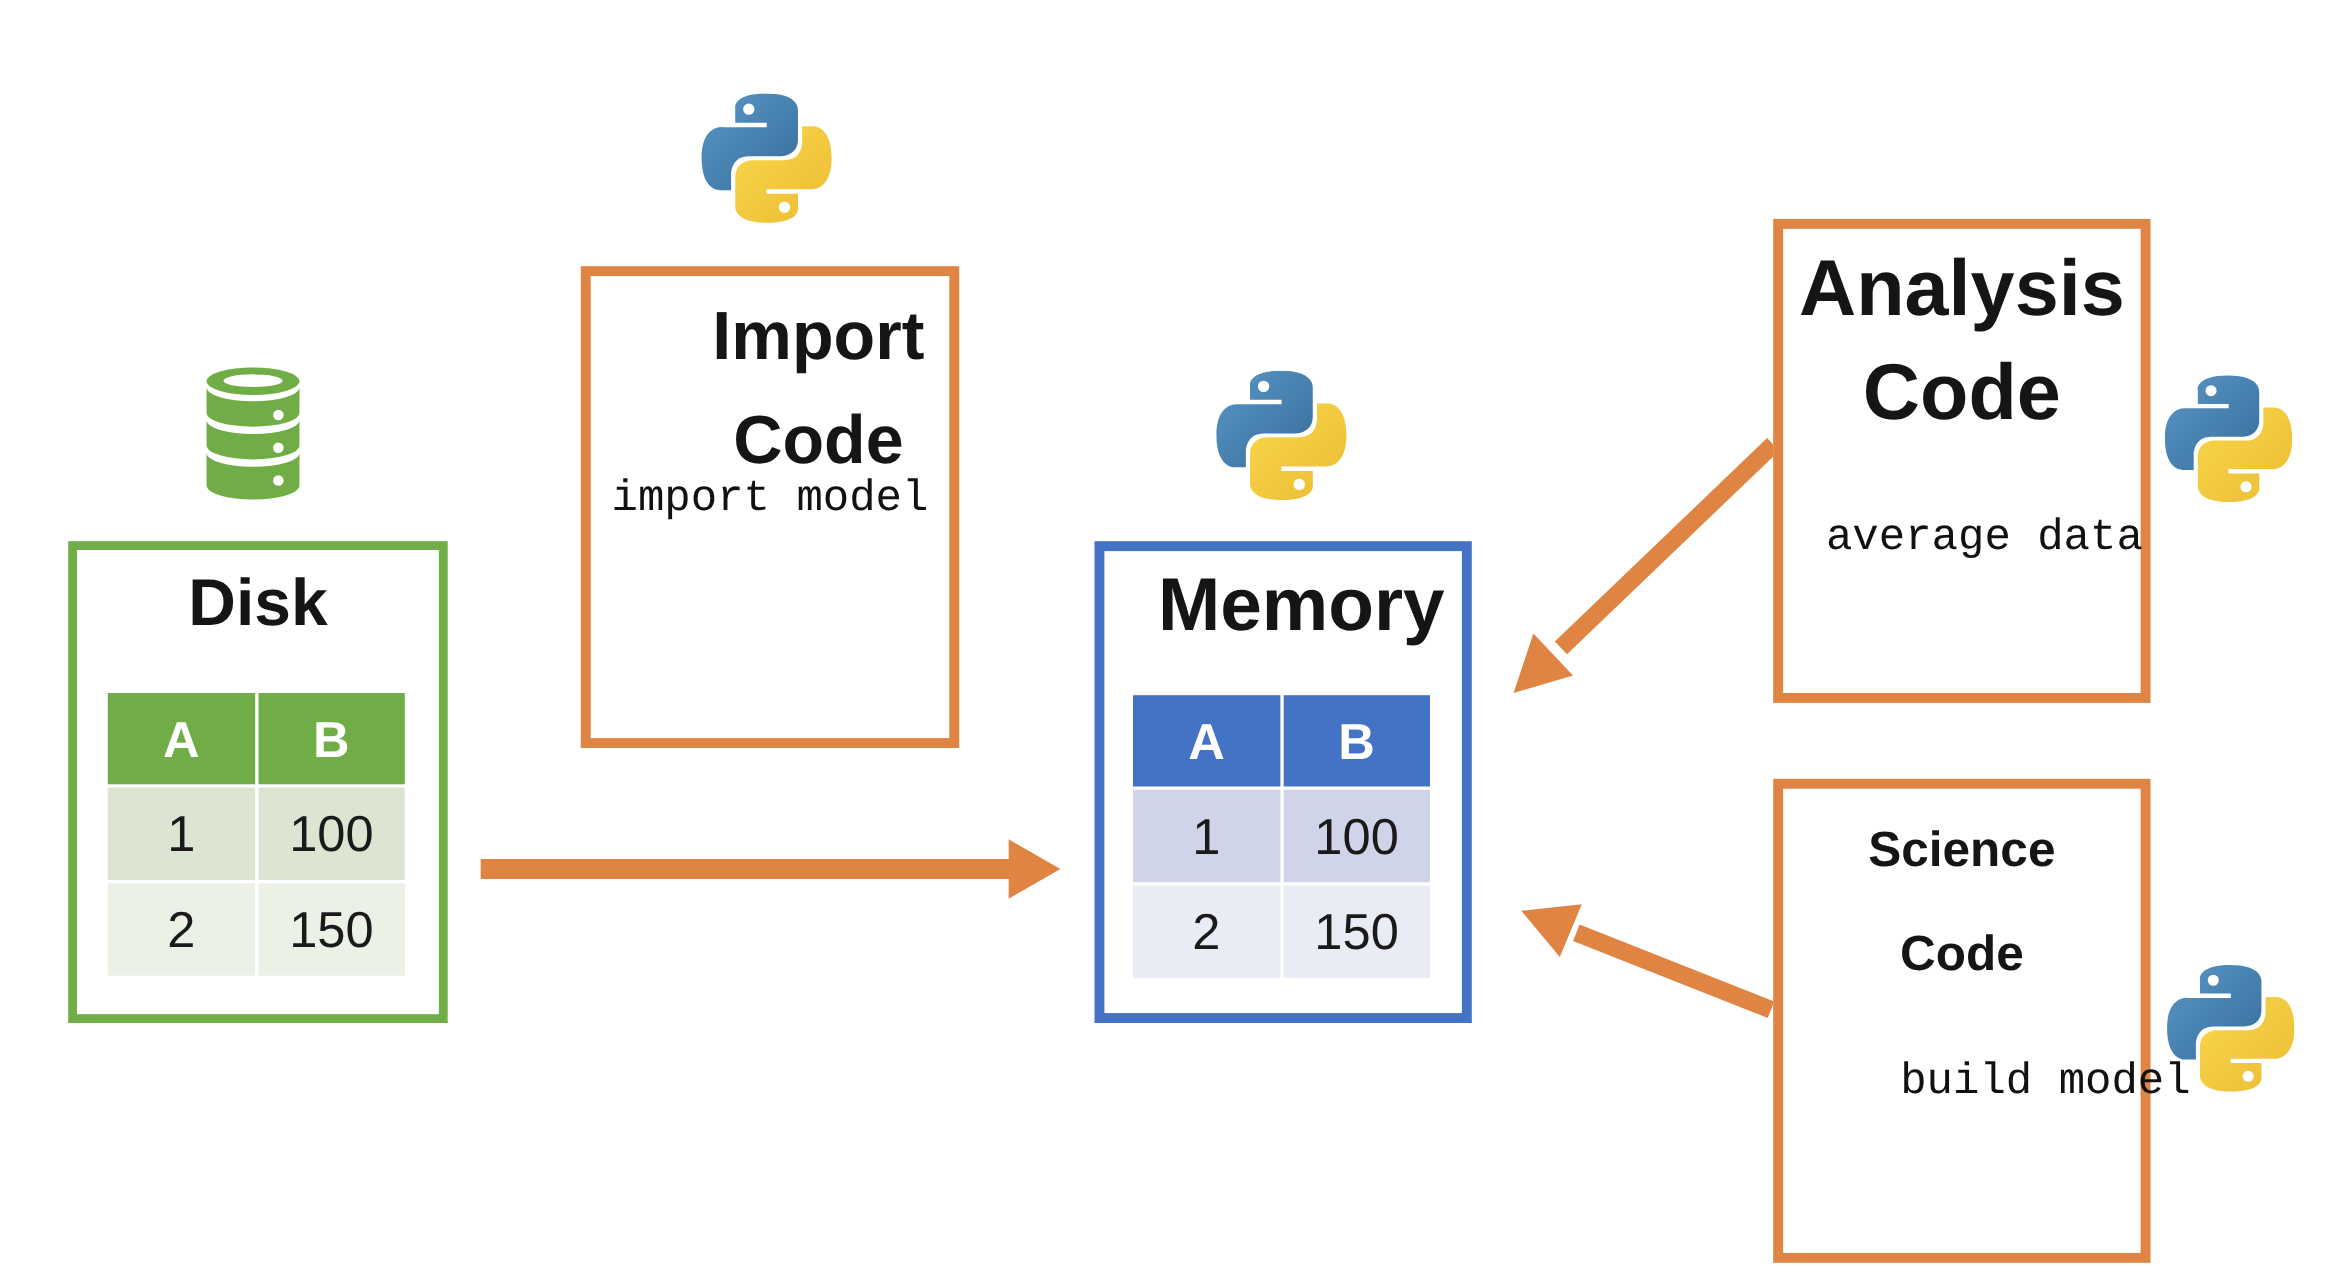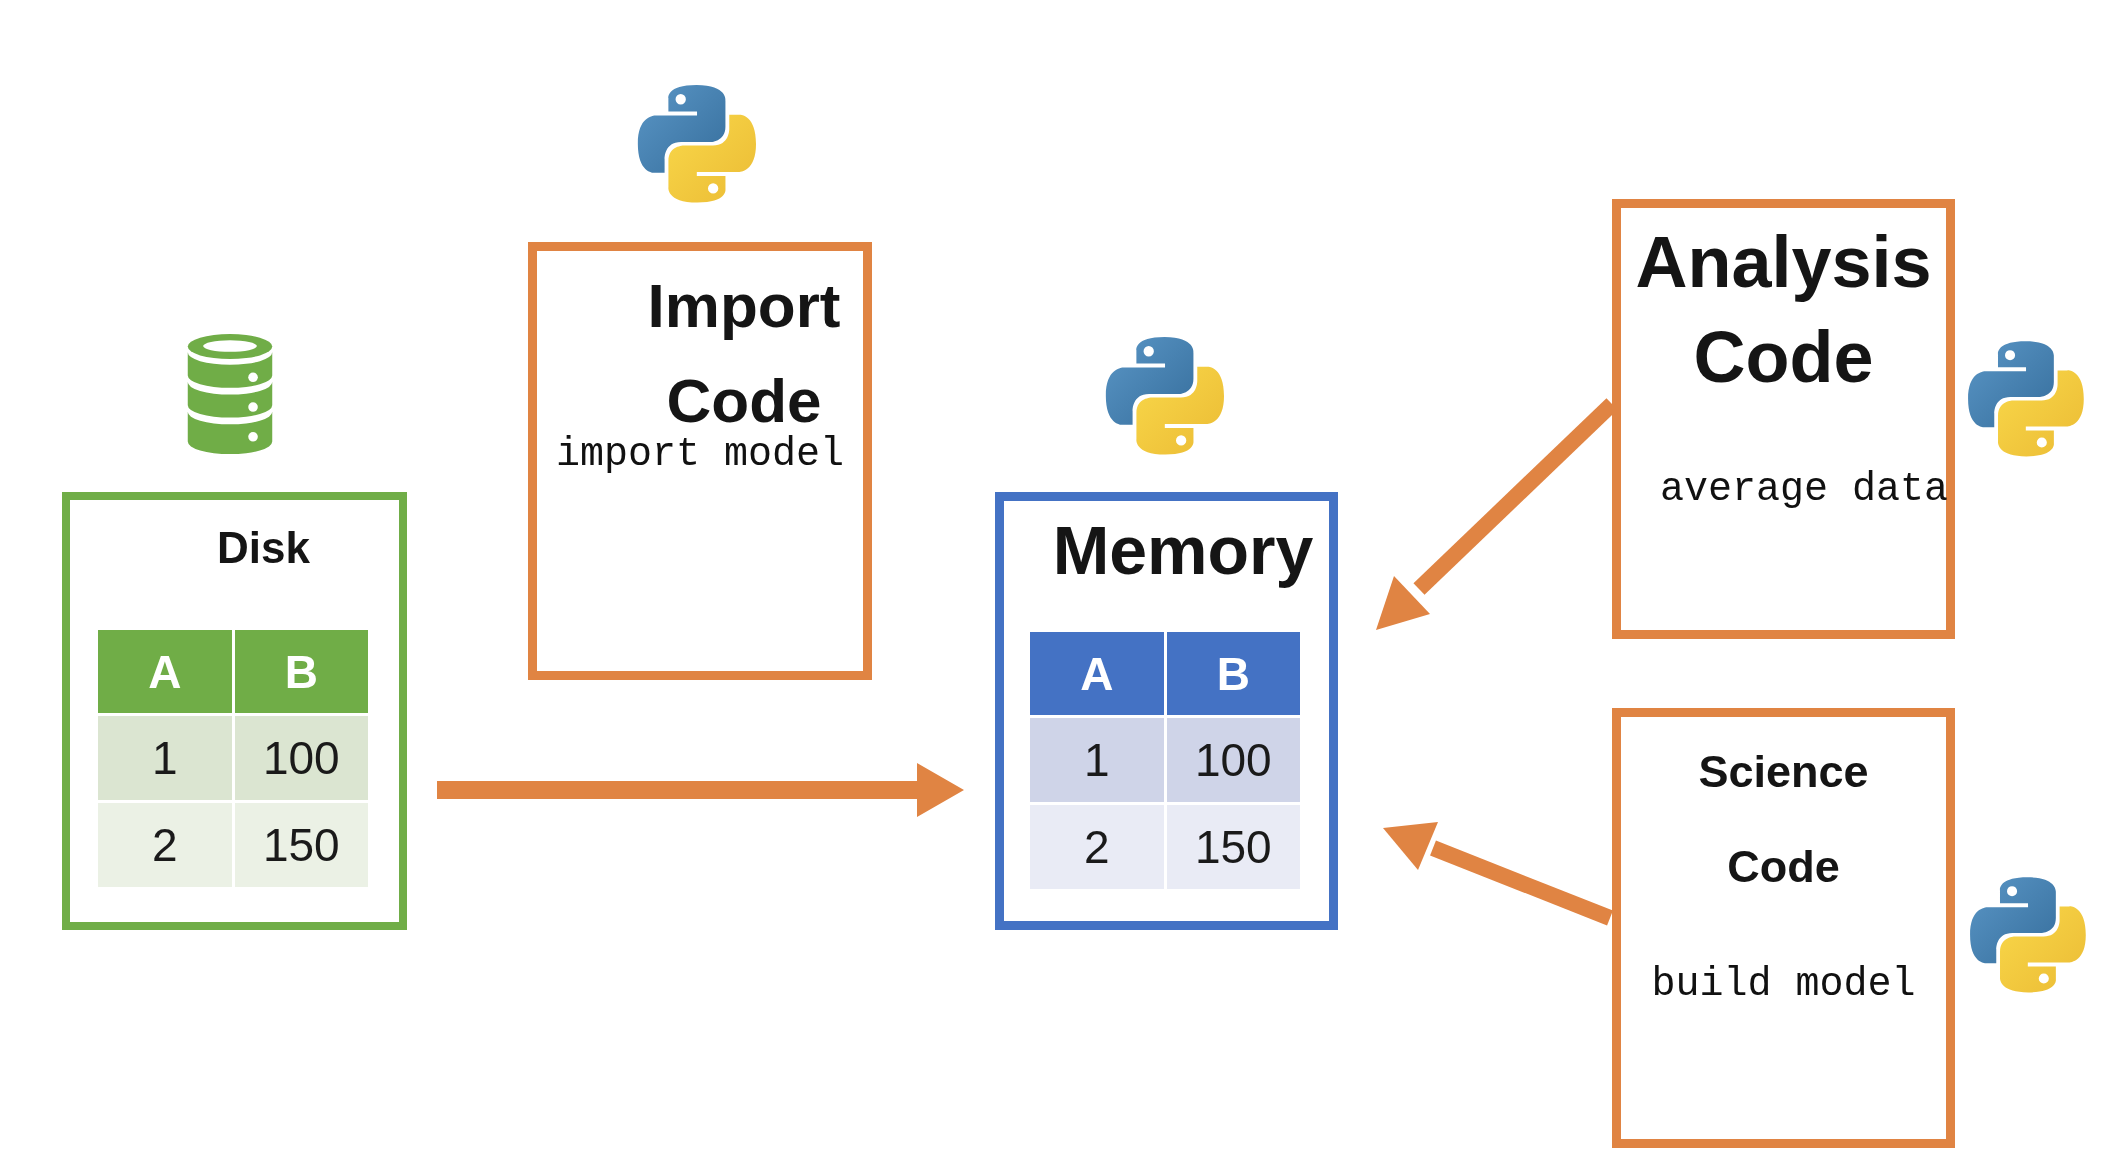--- a/index.html
+++ b/index.html
@@ -115,21 +115,21 @@
   </div>
 
   <div class="icon" style="left:1970px;top:874px;width:116px;height:122px;">
     <svg width="116" height="122" viewBox="0 0 256 255" preserveAspectRatio="xMidYMid meet">
       <path fill="url(#pyblue)" d="M126.916.072c-64.832 0-60.784 28.115-60.784 28.115l.072 29.128h61.868v8.745H41.631S.145 61.355.145 126.77c0 65.417 36.21 63.097 36.21 63.097h21.61v-30.356s-1.165-36.21 35.632-36.21h61.362s34.475.557 34.475-33.319V33.97S194.67.072 126.916.072zM92.802 19.66a11.12 11.12 0 0 1 11.13 11.13 11.12 11.12 0 0 1-11.13 11.13 11.12 11.12 0 0 1-11.13-11.13 11.12 11.12 0 0 1 11.13-11.13z"></path>
       <path fill="url(#pyyellow)" d="M128.757 254.126c64.832 0 60.784-28.115 60.784-28.115l-.072-29.127H127.6v-8.745h86.441s41.486 4.705 41.486-60.712c0-65.416-36.21-63.096-36.21-63.096h-21.61v30.355s1.165 36.21-35.632 36.21h-61.362s-34.475-.557-34.475 33.32v56.013s-5.235 33.897 62.518 33.897zm34.114-19.586a11.12 11.12 0 0 1-11.13-11.13 11.12 11.12 0 0 1 11.13-11.131 11.12 11.12 0 0 1 11.13 11.13 11.12 11.12 0 0 1-11.13 11.13z"></path>
     </svg>
   </div>
 
   <div class="box green" style="left:62px;top:492px;width:345px;height:438px;"></div>
-  <div class="box-title" style="left:62px;top:508px;width:345px;height:80px;line-height:80px;font-size:44px;margin-left:29px;">Disk</div>
+  <div class="box-title" style="left:62px;top:508px;width:345px;height:80px;line-height:80px;font-size:60px;">Disk</div>
   <div class="data-table" style="left:98px;top:630px;width:270px;">
     <div class="cell th disk-th">A</div>
     <div class="cell th disk-th">B</div>
     <div class="cell td disk-r1">1</div>
     <div class="cell td disk-r1">100</div>
     <div class="cell td disk-r2">2</div>
     <div class="cell td disk-r2">150</div>
   </div>
 
   <div class="box orange" style="left:528px;top:242px;width:344px;height:438px;"></div>
@@ -155,15 +155,15 @@
     <span class="title-line">Analysis</span>
     <span class="title-line">Code</span>
   </div>
   <div class="code-line" style="left:1612px;top:460px;width:384px;height:60px;line-height:60px;">average data</div>
 
   <div class="box orange" style="left:1612px;top:708px;width:343px;height:440px;"></div>
   <div class="box-title" style="left:1612px;top:724px;width:343px;font-size:45px;line-height:95px;">
     <span class="title-line">Science</span>
     <span class="title-line">Code</span>
   </div>
-  <div class="code-line" style="left:1612px;top:955px;width:343px;height:60px;line-height:60px;">build model</div>
+  <div class="code-line" style="left:1688px;top:955px;width:343px;height:60px;line-height:60px;">build model</div>
 
 </div>
 
 </body></html>

